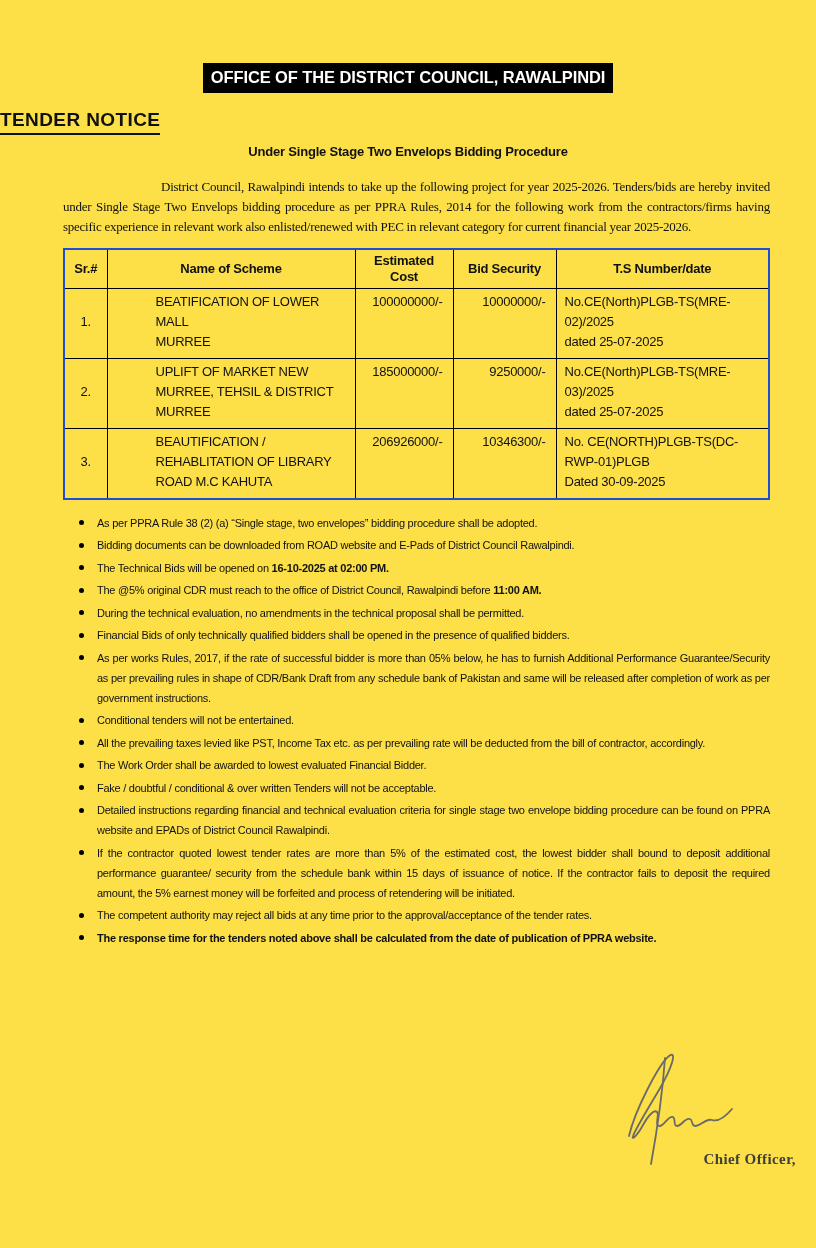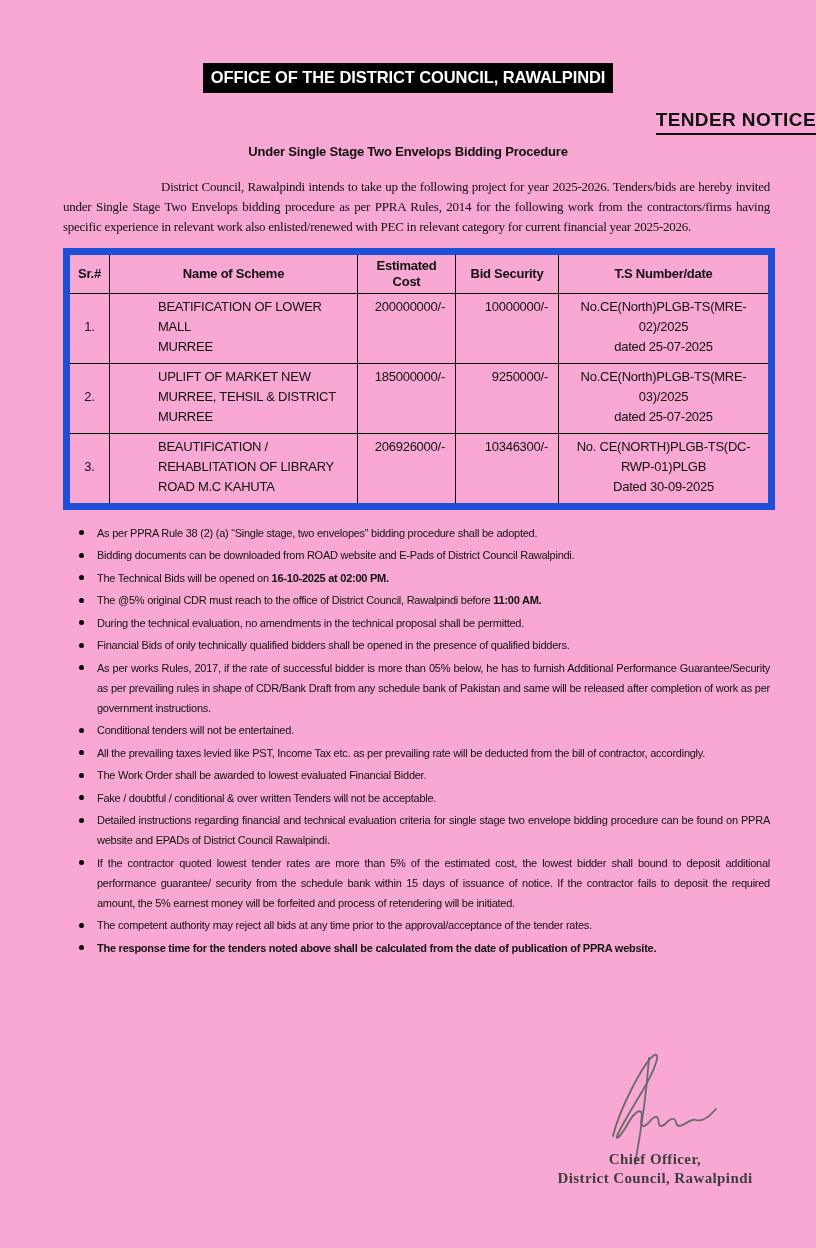--- a/index.html
+++ b/index.html
@@ -1,39 +1,39 @@
 <!DOCTYPE html>
 <html><head>
 <meta charset="utf-8">
 <style>
   html,body { margin:0; padding:0; background:#e8e8e8; }
   .page {
     position:relative;
     width:816px; height:1248px;
     margin:0 auto;
-    background:#f9a8d4;
+    background:#fde047;
     font-family:"Liberation Sans", sans-serif;
     color:#111;
     letter-spacing:-0.25px;
     overflow:hidden;
   }
   .content { padding:0 46px 0 63px; }
 
   
   .header-bar-wrap { padding-top:63px; text-align:center; }
   .header-bar {
     display:inline-block;
     background:#000; color:#fff;
     font-weight:700; font-size:16.5px; line-height:1;
     padding:6px 8px 7px 8px;
     letter-spacing:-0.1px;
   }
 
   
-  .title-wrap { text-align:right; margin-top:16px; }
+  .title-wrap { text-align:left; margin-top:16px; }
   .title {
     display:inline-block;
     font-size:19px; font-weight:700; letter-spacing:0.4px;
     border-bottom:2.5px solid #111;
     padding-bottom:2px;
   }
   .subtitle {
     text-align:center;
     font-size:13px; font-weight:700;
     margin-top:9px; letter-spacing:-0.2px;
@@ -47,36 +47,36 @@
     text-indent:98px;
     font-family:Liberation Serif, serif;
   }
 
   
   table.schemes {
     border-collapse:collapse;
     table-layout:fixed;
     width:705px;
     margin-top:11px;
-    border:7px solid #1d4ed8;
+    border:2px solid #1d4ed8;
   }
   .schemes th, .schemes td { border:1px solid #000; }
   .schemes th {
     font-size:13px; font-weight:700;
     text-align:center; vertical-align:middle;
     line-height:16px; padding:3px 4px; height:32px;
   }
   .schemes td {
     font-size:13px; line-height:20px;
     vertical-align:top; padding:3px 8px 6px 8px;
   }
   td.c-sr { text-align:center; vertical-align:middle; }
   td.c-scheme { white-space:pre-line; text-align:left;padding-left:48px; }
   td.c-cost, td.c-bid { text-align:right; padding-right:10px; }
-  td.c-ts { white-space:pre-line; text-align:center; }
+  td.c-ts { white-space:pre-line; text-align:left; }
 
   
   ul.bullets {
     list-style:none;
     margin:13px 0 0 0; padding:0;
     font-size:11px; line-height:20px;
   }
   li.bullet {
     position:relative;
     padding-left:34px;
@@ -86,22 +86,22 @@
   li.bullet::before {
     content:"";
     position:absolute; left:16px; top:7.5px;
     width:5px; height:5px; border-radius:50%;
     background:#000;
   }
   li.bullet b { font-weight:700; }
 
   
   .signature {
-    position:absolute; top:1046px; right:36px;
-    width:250px; text-align:center;
+    position:absolute; top:1046px; right:20px;
+    width:250px; text-align:right;
   }
   .sig-svg { display:block; margin:0 auto; }
   .sig-text {
     margin-top:-16px;
     font-family:"Liberation Serif", serif;
     font-weight:700; font-size:15px; line-height:19px;
     color:#3e3e3e; letter-spacing:0.4px;
   }
 </style>
 </head>
@@ -138,21 +138,21 @@
           <th>Estimated Cost</th>
           <th>Bid Security</th>
           <th>T.S Number/date</th>
         </tr>
       </thead>
       <tbody>
           <tr>
     <td class="c-sr">1.</td>
     <td class="c-scheme">BEATIFICATION OF LOWER MALL
 MURREE</td>
-    <td class="c-cost">200000000/-</td>
+    <td class="c-cost">100000000/-</td>
     <td class="c-bid">10000000/-</td>
     <td class="c-ts">No.CE(North)PLGB-TS(MRE-
 02)/2025
 dated 25-07-2025</td>
   </tr>
           <tr>
     <td class="c-sr">2.</td>
     <td class="c-scheme">UPLIFT OF MARKET NEW
 MURREE, TEHSIL &amp; DISTRICT
 MURREE</td>
@@ -198,17 +198,16 @@
 
   <div class="signature">
     <svg class="sig-svg" width="240" height="120" viewBox="0 0 240 120">
       <g fill="none" stroke="#6a6a6a" stroke-width="1.8" stroke-linecap="round">
         <path d="M78,90 C84,64 108,18 118,10 C126,4 122,20 108,44 C96,64 84,84 82,90 C80,95 86,90 92,79 C97,70 103,63 106,66 C109,69 103,79 108,80 C113,81 117,69 122,71 C125,73 122,80 126,80 C131,80 134,71 139,73 C142,74 140,80 144,80 C150,80 155,72 161,74 C167,76 175,70 181,63"></path>
         <path d="M114,12 C112,40 106,85 100,118"></path>
       </g>
     </svg>
     <div class="sig-text">
       <div>Chief Officer,</div>
-      <div>District Council, Rawalpindi</div>
     </div>
   </div>
 
 </div>
 
 </body></html>

